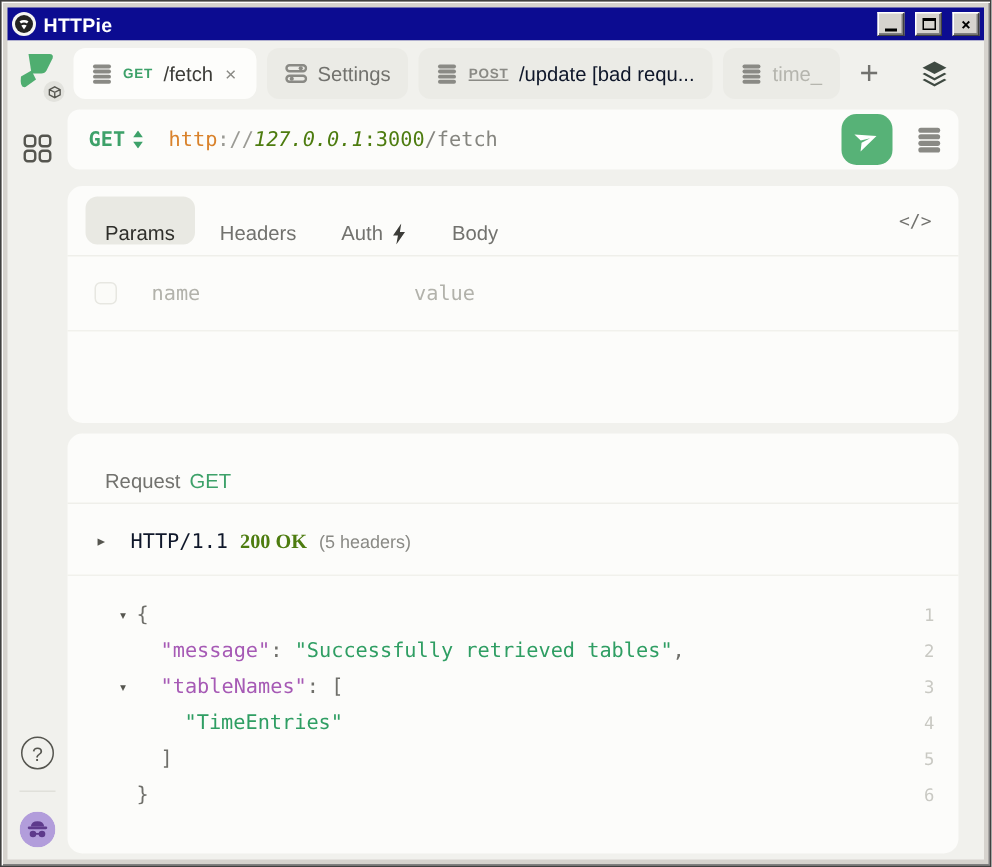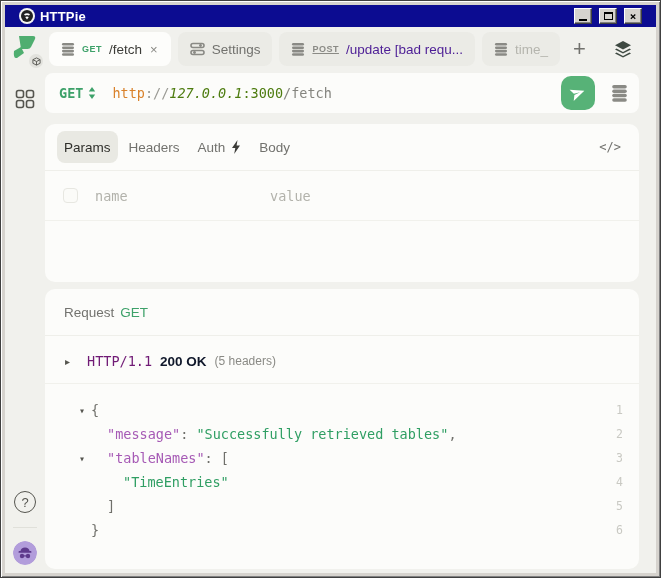--- a/index.html
+++ b/index.html
@@ -9,21 +9,21 @@
   .window {
     width:661px; height:578px;
     background:#d6d3ce;
     border:1px solid #404040;
     box-shadow: inset 1px 1px 0 #ffffff, inset -1px -1px 0 #808080;
     padding:4px;
     display:flex; flex-direction:column;
   }
   .titlebar {
     height:22px; background:#0c0c91; color:#fff;
-    display:flex; align-items:center; padding:0 14px; gap:5px;
+    display:flex; align-items:center; padding:0 3px; gap:5px;
     flex:0 0 auto;
     justify-content:flex-end;
   }
   .titlebar .app-icon {
     width:16px; height:16px; border-radius:50%; background:#f4f4f2;
     display:flex; align-items:center; justify-content:center; flex:0 0 auto;
   }
   .titlebar .title { font-size:13px; font-weight:bold; flex:1; letter-spacing:.2px; }
   .win-btn {
     width:18px; height:16px; background:#d6d3ce; margin-left:2px;
@@ -101,43 +101,43 @@
   }
   .req-db { margin:0 6px 0 8px; }
 
   
   .card { background:#fcfcfa; border:1px solid #ececе7; border-radius:10px; margin-left:0; }
   .params-card { margin-top:11px; height:158px; display:flex; flex-direction:column; flex:0 0 auto; }
   .response-card { margin-top:7px; flex:1; margin-bottom:4px; display:flex; flex-direction:column; min-height:0; }
 
   .pill-row { display:flex; align-items:center; gap:4px; padding:6px 12px; height:46px; flex:0 0 auto; }
   .pill {
-    height:32px; display:flex; align-items:center; gap:6px; padding:0 7px;
+    height:32px; display:flex; align-items:flex-end; gap:6px; padding:0 13px;
     border-radius:8px; font-size:13.5px; color:#72726e; cursor:pointer; white-space:nowrap;
   }
   .pill.active { background:#e9e9e3; color:#2e2e2a; font-weight:500; }
   .pill .green { color:#3da169; font-weight:500; }
   .row-divider { height:1px; background:#efefea; flex:0 0 auto; }
   .code-toggle { margin-left:auto; color:#72726e; font-size:12px; cursor:pointer;
     font-family:"DejaVu Sans Mono", monospace; padding-right:6px; }
 
   
   .param-row { display:flex; align-items:center; height:50px; padding-left:18px; border-bottom:1px solid #f1f1ec; }
   .param-checkbox { width:15px; height:15px; border:1px solid #e7e7e1; border-radius:4px; background:#fbfbf8; cursor:pointer; flex:0 0 auto; }
   .param-input { border:none; outline:none; background:transparent; font-family:"DejaVu Sans Mono", monospace;
     font-size:13.5px; color:#3c3c38; }
   .param-input::placeholder { color:#b2b2ab; }
-  .param-input.name { width:175px; margin-left:17px; }
+  .param-input.name { width:175px; margin-left:23px; }
   .param-input.value { flex:1; }
 
   
   .status-row { display:flex; align-items:center; gap:10px; padding:17px 14px 14px 20px; flex:0 0 auto; }
   .caret { color:#55554f; font-size:10px; cursor:pointer; width:12px; flex:0 0 auto; }
-  .status-proto { font-family:"DejaVu Sans Mono", monospace; font-size:13.5px; color:#701a75;text-align:right; }
-  .status-code { font-family:Liberation Sans, sans-serif; font-size:13.5px; font-weight:bold; color:#0f172a; margin-left:-2px; }
+  .status-proto { font-family:"DejaVu Sans Mono", monospace; font-size:13.5px; color:#0f172a;text-align:right; }
+  .status-code { font-family:Liberation Serif, serif; font-size:13.5px; font-weight:bold; color:#4d7c0f; margin-left:-2px; }
   .status-headers { color:#8a8a85; font-size:12px; margin-left:-2px; }
   .status-divider { height:1px; background:#f1f1ec; margin:0 0 0 0; }
 
   .code-area { padding:14px 10px 10px 0; flex:1; overflow:hidden; }
   .code-line { display:flex; align-items:center; height:24px; font-family:"DejaVu Sans Mono", monospace; font-size:13.5px; }
   .code-line .caret { margin-left:34px; }
   .code-line .code-content { flex:1; white-space:pre; }
   .tok-key { color:#a65ab5; }
   .tok-string { color:#2f9e63; }
   .tok-punct { color:#6f6f6a; }
@@ -239,21 +239,21 @@
         <div class="tab">
           <svg width="14" height="15" viewBox="0 0 14 15">
             <g fill="#8a8a85">
                 <rect x="1" y="1" width="12" height="2.6" rx="1.3"></rect>
                 <rect x="1" y="4.4" width="12" height="2.6" rx="1.3"></rect>
                 <rect x="1" y="7.8" width="12" height="2.6" rx="1.3"></rect>
                 <rect x="1" y="11.2" width="12" height="2.6" rx="1.3"></rect>
               </g>
           </svg>
           <span class="method post">POST</span>
-          <span class="tab-label" style="color:#4c1d95">/update [bad requ...</span>
+          <span class="tab-label" style="color:#0f172a">/update [bad requ...</span>
         </div>
         <div class="tab">
           <svg width="14" height="15" viewBox="0 0 14 15">
             <g fill="#8a8a85">
                 <rect x="1" y="1" width="12" height="2.6" rx="1.3"></rect>
                 <rect x="1" y="4.4" width="12" height="2.6" rx="1.3"></rect>
                 <rect x="1" y="7.8" width="12" height="2.6" rx="1.3"></rect>
                 <rect x="1" y="11.2" width="12" height="2.6" rx="1.3"></rect>
               </g>
           </svg>

